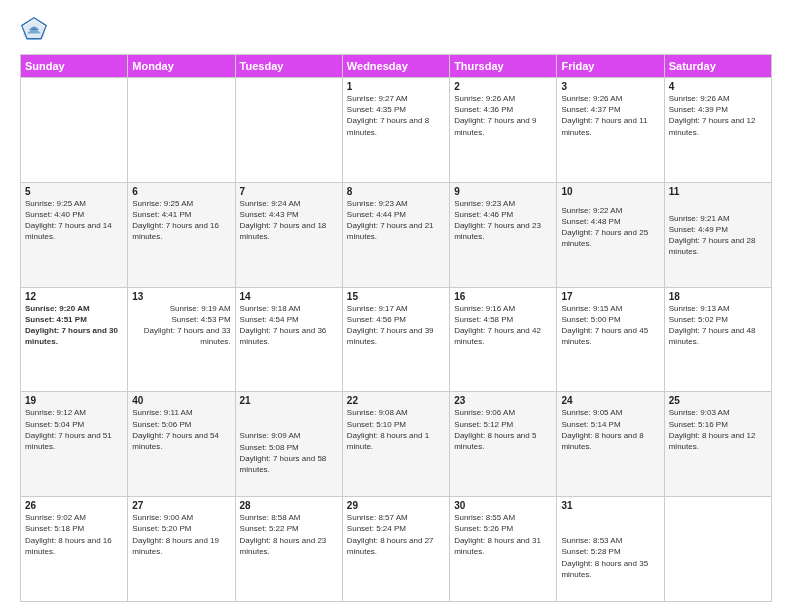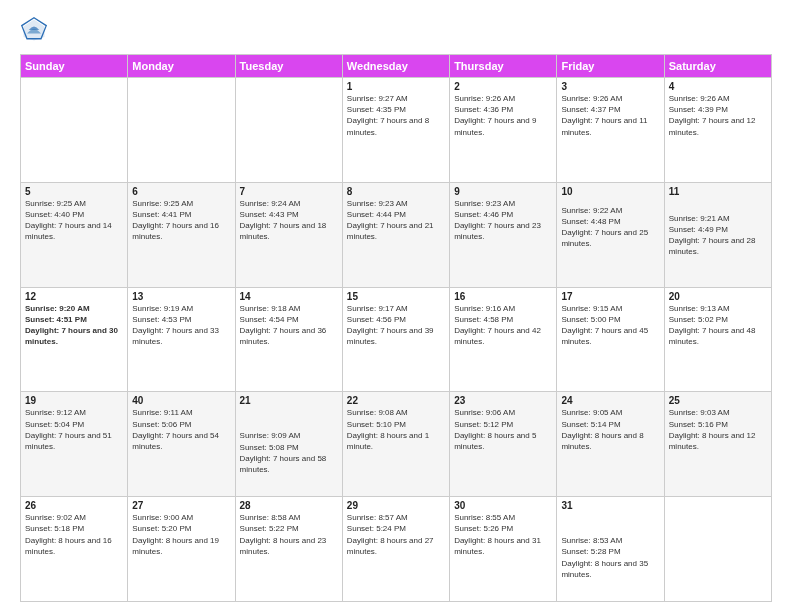--- a/index.html
+++ b/index.html
@@ -214,21 +214,21 @@
         </tr>
         <tr>
           <td>
             <span class="day-number">12</span>
             <div class="day-info" style="white-space: pre-line; font-weight: bold;">Sunrise: 9:20 AM
 Sunset: 4:51 PM
 Daylight: 7 hours and 30 minutes.</div>
           </td>
           <td>
             <span class="day-number">13</span>
-            <div class="day-info" style="white-space: pre-line;">Sunrise: 9:19 AM
+            <div class="day-info" style="white-space: pre-line; text-align: right;">Sunrise: 9:19 AM
 Sunset: 4:53 PM
 Daylight: 7 hours and 33 minutes.</div>
           </td>
           <td>
             <span class="day-number">14</span>
             <div class="day-info" style="white-space: pre-line;">Sunrise: 9:18 AM
 Sunset: 4:54 PM
 Daylight: 7 hours and 36 minutes.</div>
           </td>
           <td>
@@ -243,21 +243,21 @@
 Sunset: 4:58 PM
 Daylight: 7 hours and 42 minutes.</div>
           </td>
           <td>
             <span class="day-number">17</span>
             <div class="day-info" style="white-space: pre-line;">Sunrise: 9:15 AM
 Sunset: 5:00 PM
 Daylight: 7 hours and 45 minutes.</div>
           </td>
           <td>
-            <span class="day-number">20</span>
+            <span class="day-number">18</span>
             <div class="day-info" style="white-space: pre-line;">Sunrise: 9:13 AM
 Sunset: 5:02 PM
 Daylight: 7 hours and 48 minutes.</div>
           </td>
         </tr>
         <tr>
           <td>
             <span class="day-number">19</span>
             <div class="day-info" style="white-space: pre-line;">Sunrise: 9:12 AM
 Sunset: 5:04 PM

